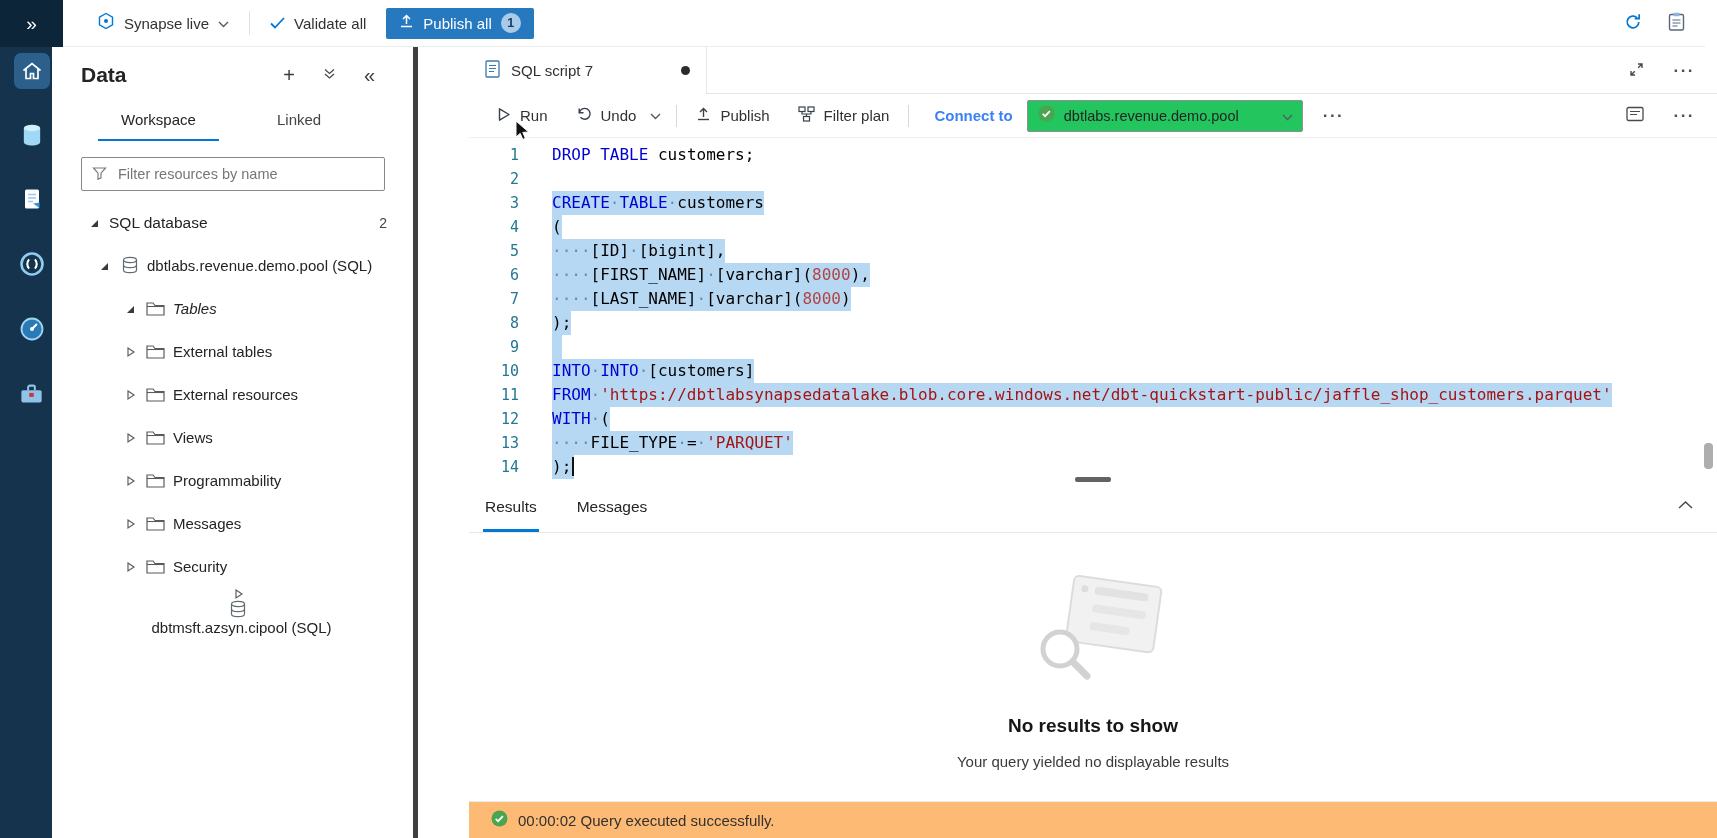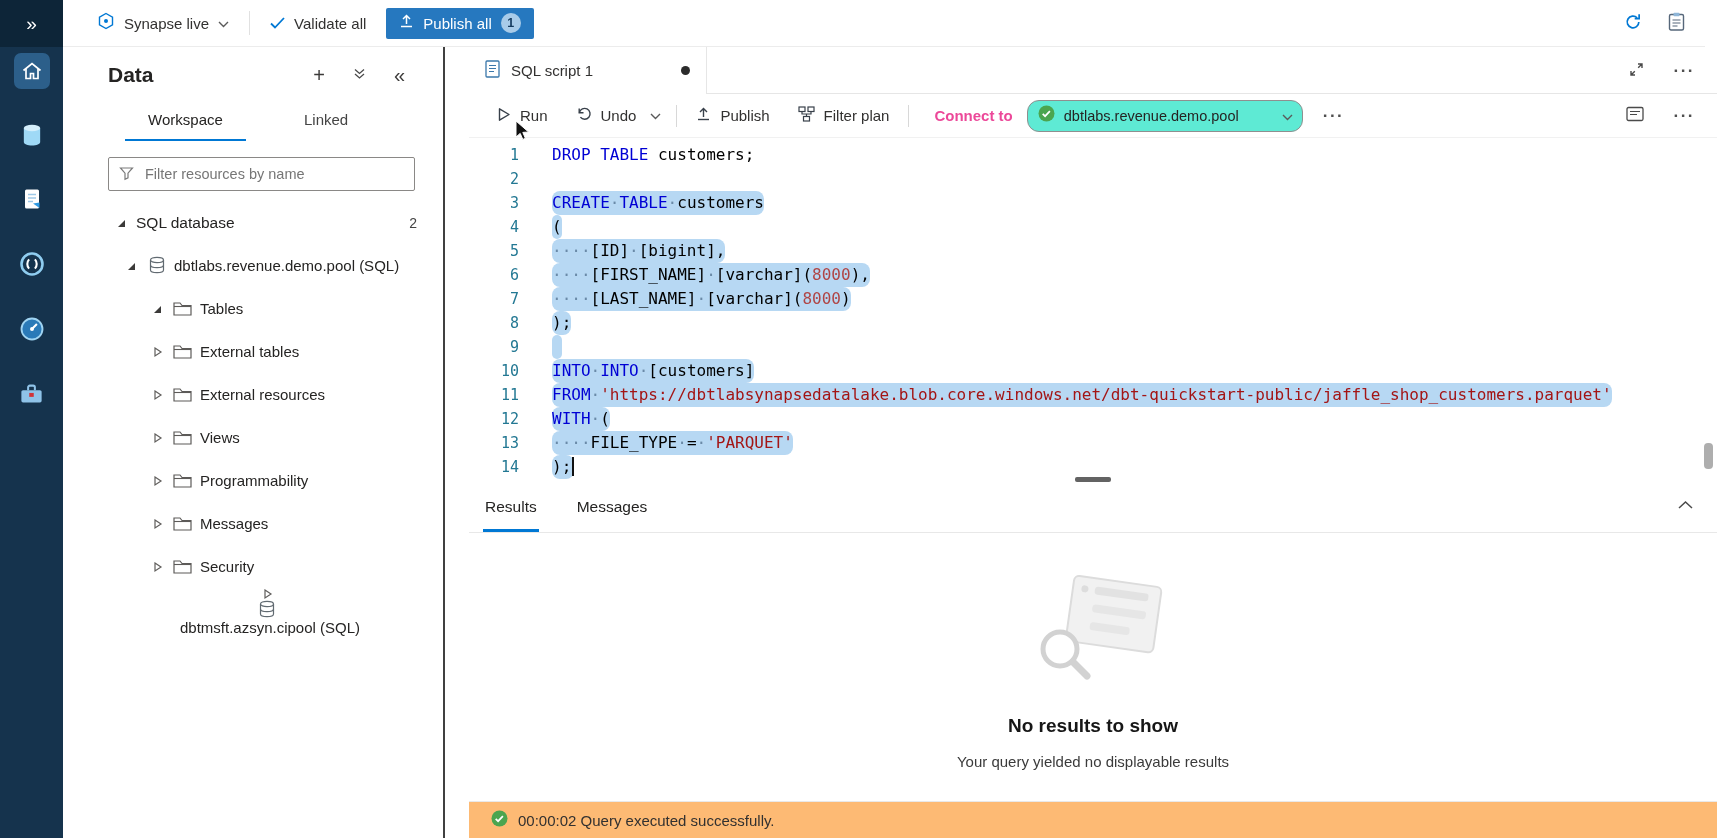--- a/index.html
+++ b/index.html
@@ -23,21 +23,21 @@
   .validate { display:flex; align-items:center; gap:9px; cursor:pointer; font-size:15px; color:#323130; background:none; border:none; font-family:inherit; }
   .publish-all { margin-left:20px; height:31px; display:flex; align-items:center; gap:9px; background:var(--publish-button,#2678bf);
                  color:#fff; border:none; border-radius:2px; padding:0 13px; font-size:15px; font-family:inherit; cursor:pointer; }
   .publish-badge { width:20px; height:20px; border-radius:50%; background:#a8cbe9; color:#143a5e; font-size:12.5px; font-weight:bold;
                    display:flex; align-items:center; justify-content:center; }
   .topbar-right { margin-left:auto; display:flex; align-items:center; gap:22px; padding-right:18px; }
   .icon-btn { background:none; border:none; cursor:pointer; display:flex; align-items:center; justify-content:center; padding:2px; font-family:inherit; }
   .more-glyph { font-size:17px; font-weight:bold; letter-spacing:1.5px; color:#4f4f4f; line-height:1; }
 
   
-  .datapanel { position:absolute; left:79px; top:47px; width:366px; bottom:0; background:#fff; border-right:2px solid #404040; }
+  .datapanel { position:absolute; left:52px; top:47px; width:366px; bottom:0; background:#fff; border-right:5px solid #404040; }
   .dp-header { display:flex; align-items:center; padding:16px 36px 0 29px; }
   .dp-title { font-size:21px; font-weight:600; color:#252423; }
   .dp-actions { margin-left:auto; display:flex; align-items:center; gap:24px; }
   .dp-actions .glyph { font-size:20px; color:#3b3a39; line-height:1; }
   .dtabs { display:flex; align-items:flex-end; padding:16px 0 0 46px; }
   .dtab { font-size:15px; padding:8px 0 11px; text-align:center; cursor:pointer; color:#444; border-bottom:2px solid transparent; }
   .dtab.active { color:#252423; border-bottom-color:var(--accent,#0078d4); width:121px; }
   .dtab.linked { margin-left:58px; }
   .filter-wrap { position:relative; margin:16px 28px 0 29px; }
   .filter-input { width:100%; height:34px; border:1px solid #8a8886; border-radius:2px; padding:0 10px 0 36px;
@@ -60,33 +60,33 @@
           display:flex; align-items:center; gap:10px; padding:0 16px; cursor:pointer; }
   .etab-label { font-size:15px; color:#323130; }
   .dirty-dot { margin-left:auto; width:9px; height:9px; border-radius:50%; background:#2b2b2b; }
   .tabstrip-right { position:absolute; right:20px; top:0; height:47px; display:flex; align-items:center; gap:26px; }
 
   .toolbar { position:absolute; top:47px; left:0; right:0; height:44px; display:flex; align-items:center; padding-left:22px;
              border-bottom:1px solid #f1f1f1; background:#fff; }
   .tbtn { display:flex; align-items:center; gap:9px; font-size:15px; color:#323130; background:none; border:none;
           font-family:inherit; cursor:pointer; padding:5px 6px; border-radius:2px; }
   .tb-sep { width:1px; height:22px; background:#d8d8d8; margin:0 13px; }
-  .connect-label { font-size:15px; font-weight:600; color:#ec4899; margin:0 14px 0 12px; white-space:nowrap; }
-  .pool-dd { height:32px; display:flex; align-items:center; gap:9px; border:1px solid #8f8f8f; border-radius:12px;
-             padding:0 9px 0 10px; cursor:pointer; background:#5eead4; min-width:276px; }
+  .connect-label { font-size:15px; font-weight:600; color:#3b82f6; margin:0 14px 0 12px; white-space:nowrap; }
+  .pool-dd { height:32px; display:flex; align-items:center; gap:9px; border:1px solid #8f8f8f; border-radius:2px;
+             padding:0 9px 0 10px; cursor:pointer; background:#22c55e; min-width:276px; }
   .pool-label { font-size:14.5px; color:#252423; white-space:nowrap; }
   .pool-dd .chev { margin-left:auto; }
   .toolbar-right { margin-left:auto; display:flex; align-items:center; gap:26px; padding-right:20px; }
 
   
   .editor { position:absolute; top:91px; left:0; right:0; height:343px; overflow:hidden; background:#fff; padding-top:5px; }
   .code-line { display:flex; height:24px; line-height:24px; font-family:"DejaVu Sans Mono", monospace; font-size:16px; }
   .ln { width:50px; text-align:right; flex:none; color:var(--line-number,#237893); font-size:15px; user-select:none; }
   .lc { margin-left:33px; white-space:pre; color:#000; }
-  .lc.sel { background:var(--selection,#b7d8f3);border-radius:8px; }
+  .lc.sel { background:var(--selection,#b7d8f3); }
   .lc.sel-empty { min-width:10px; }
   .tk-k { color:var(--keyword,#0000d4); }
   .tk-s { color:var(--string,#a31515); }
   .tk-num { color:var(--number,#b04545); }
   .tk-w { color:rgba(43,74,105,0.55); }
   .caret { display:inline-block; width:2px; height:19px; background:#111; vertical-align:middle; margin:-2px 0 0 1px; }
   .splitter { position:absolute; top:430px; left:50%; transform:translateX(-50%); width:36px; height:5px; background:#636363;
               border-radius:2px; z-index:5; cursor:row-resize; }
   .v-thumb { position:absolute; right:4px; top:396px; width:9px; height:26px; background:#9a9a9a; border-radius:4px; opacity:.8; }
 
@@ -273,21 +273,21 @@
           </span>
           <span class="ti">
             <svg width="20" height="19" viewBox="0 0 20 19">
               <ellipse cx="10" cy="4" rx="6.5" ry="2.6" fill="#fff" stroke="#616a71" stroke-width="1.2"></ellipse>
               <path d="M3.5 4v10c0 1.4 2.9 2.6 6.5 2.6s6.5-1.2 6.5-2.6V4" fill="none" stroke="#616a71" stroke-width="1.2"></path>
               <path d="M3.5 9c0 1.4 2.9 2.6 6.5 2.6S16.5 10.4 16.5 9" fill="none" stroke="#616a71" stroke-width="1.2"></path>
             </svg>
           </span>
           <span class="tl">dbtlabs.revenue.demo.pool (SQL)</span>
         </div>
-        <div class="tree-row lvl2" style="padding-left: 70px;">
+        <div class="tree-row lvl2" style="padding-left: 70px; font-style: italic;">
           <span class="tw">
             <svg width="12" height="12" viewBox="0 0 12 12">
               <path d="M10 3v7H3z" fill="#3b3a39"></path>
             </svg>
           </span>
           <span class="ti">
             <svg width="19" height="16" viewBox="0 0 19 16">
               <path d="M1 2h6l2 2.5h9V14H1z" fill="#fff" stroke="#5d5b59" stroke-width="1.2"></path>
               <path d="M1 5.5h17" stroke="#5d5b59" stroke-width="1.1"></path>
             </svg>
@@ -399,21 +399,21 @@
   <main class="main">
 
     <div class="tabstrip">
       <div class="etab">
         <span>
           <svg width="16" height="18" viewBox="0 0 16 18">
               <rect x="1" y="1" width="13" height="16" rx="1" fill="#fff" stroke="#3b78ab" stroke-width="1.3"></rect>
               <path d="M4 5.5h7M4 8.5h7M4 11.5h5" stroke="#3b78ab" stroke-width="1.2"></path>
             </svg>
         </span>
-        <span class="etab-label">SQL script 1</span>
+        <span class="etab-label">SQL script 7</span>
         <span class="dirty-dot"></span>
       </div>
       <div class="tabstrip-right">
         <button class="icon-btn">
           <span>
             <svg width="15" height="15" viewBox="0 0 15 15">
                 <path d="M9 2h4v4M6 13H2V9M13 2L9.2 5.8M2 13l3.8-3.8" fill="none" stroke="#4a4a4a" stroke-width="1.4"></path>
               </svg>
           </span>
         </button>

